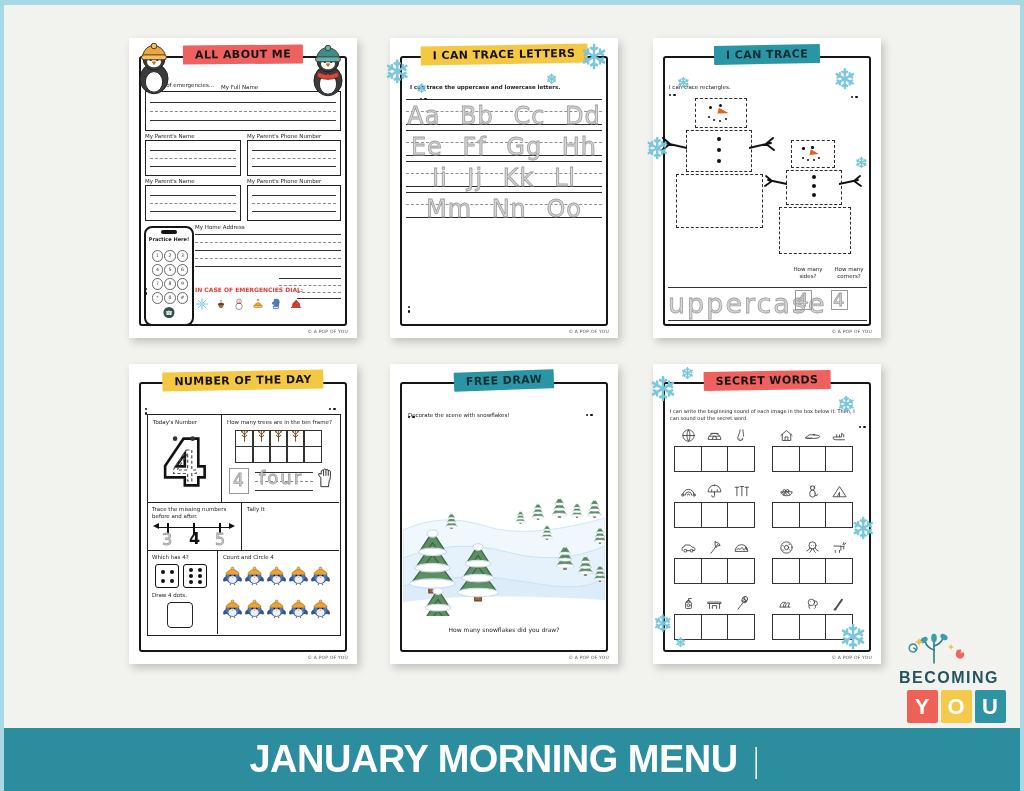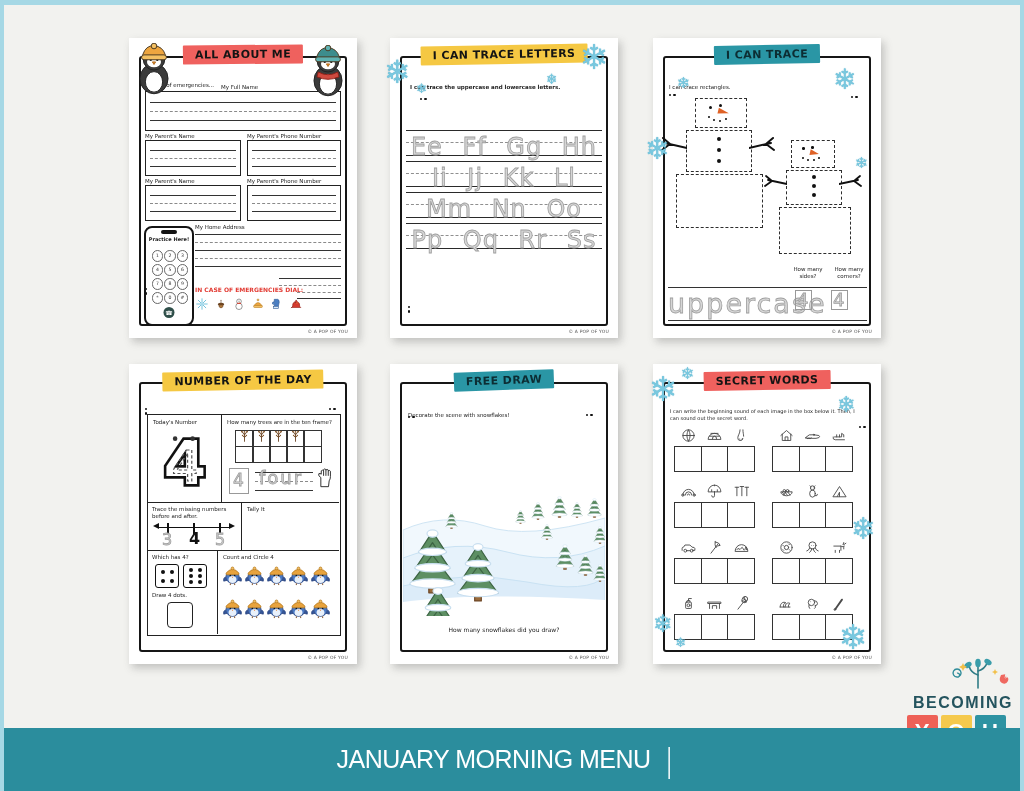--- a/index.html
+++ b/index.html
@@ -4,21 +4,21 @@
 <style>
   html,body{margin:0;padding:0}
   #stage{position:relative;width:1024px;height:791px;background:#f2f2ef;font-family:"DejaVu Sans",sans-serif;overflow:hidden}
   .edge{position:absolute;background:#a6d8e5;z-index:12}
   .edge.top{left:0;top:0;right:0;height:5px}
   .edge.left{left:0;top:0;bottom:0;width:4px}
   .edge.right{right:0;top:0;bottom:0;width:4px}
 
   
   .footer{position:absolute;left:0;right:0;bottom:0;height:63px;background:#2b8d9d;display:flex;align-items:center;justify-content:center;color:#fff;z-index:11}
-  .f-title{font-size:25px;font-weight:normal;letter-spacing:-.5px;font-family:"Liberation Sans",sans-serif}
+  .f-title{font-size:38px;font-weight:bold;letter-spacing:-.5px;font-family:"Liberation Sans",sans-serif}
   .f-sep{font-size:32px;font-weight:100;margin:0 13px;opacity:.95}
   .f-sub{font-size:28px;font-family:"Liberation Sans",sans-serif}
   .f-sub .sp{margin:0 5px 0 0}
   .f-sub i{font-style:italic;margin:0 5px 0 0}
 
   
   .page{position:absolute;width:228px;height:300px;background:#fff;box-shadow:3px 4px 8px rgba(70,70,70,.28)}
   .frame{position:absolute;left:10px;right:10px;top:18px;bottom:12px;border:2px solid #161616;border-radius:3px}
   .banner{position:absolute;top:7px;left:50%;transform:translateX(-50%) rotate(-1deg);padding:3px 12px;font-size:11px;font-weight:bold;letter-spacing:.4px;white-space:nowrap;z-index:4;color:#141414;border-radius:1px}
   .banner.red{background:#ef615e}
@@ -80,21 +80,21 @@
 
   
   .swrow{position:absolute;left:20px;right:14px;height:46px}
   .swg{position:absolute;width:80px;top:0}
   .swi{display:flex;justify-content:space-around;align-items:flex-end;height:18px}
   .swicon{width:17px;height:17px}
   .swb{display:flex;margin-top:2px}
   .swbox{width:27px;height:24px;border:1px solid #333;margin-left:-1px;background:#fff}
 
   
-  .logo{position:absolute;left:899px;top:657px;width:114px;text-align:right;z-index:6}
+  .logo{position:absolute;left:899px;top:632px;width:114px;text-align:left;z-index:6}
   .logo .word{font-size:16px;font-weight:bold;letter-spacing:1.5px;color:#24545e;font-family:"Liberation Sans",sans-serif;margin-top:1px}
   .blocks{display:flex;justify-content:center;gap:3px;margin-top:3px}
   .blk{width:31px;height:33px;border-radius:2px;display:flex;align-items:center;justify-content:center;color:#fff;font-size:22px;font-weight:bold;font-family:"Liberation Sans",sans-serif}
   .blk.b0{background:#ee6157}.blk.b1{background:#f5c94c}.blk.b2{background:#2e93a2}
 </style>
 </head>
 <body>
 
 <div id="stage">
   <div class="edge top"></div>
@@ -267,43 +267,43 @@
         <i></i>
         <i></i>
       </div>
     <div class="dc" style="left:18px;top:268px;flex-direction:column">
         <i></i>
         <i></i>
       </div>
 
     <span class="t" style="left:20px;top:46px;font-weight:bold">I can trace the uppercase and lowercase letters.</span>
 
+    <div class="lrow" style="top:57px">
+        <i class="ln" style="top:4px"></i>
+        <i class="ln d" style="top:16px"></i>
+        <i class="ln" style="bottom:0"></i>
+        <span class="ltxt hollow">Aa Bb Cc Dd</span>
+      </div>
     <div class="lrow" style="top:88px">
         <i class="ln" style="top:4px"></i>
         <i class="ln d" style="top:16px"></i>
         <i class="ln" style="bottom:0"></i>
         <span class="ltxt hollow">Ee Ff Gg Hh</span>
       </div>
     <div class="lrow" style="top:150px">
         <i class="ln" style="top:4px"></i>
         <i class="ln d" style="top:16px"></i>
         <i class="ln" style="bottom:0"></i>
         <span class="ltxt hollow">Mm Nn Oo</span>
       </div>
     <div class="lrow" style="top:119px">
         <i class="ln" style="top:4px"></i>
         <i class="ln d" style="top:16px"></i>
         <i class="ln" style="bottom:0"></i>
         <span class="ltxt hollow">Ii Jj Kk Ll</span>
-      </div>
-    <div class="lrow" style="top:181px">
-        <i class="ln" style="top:4px"></i>
-        <i class="ln d" style="top:16px"></i>
-        <i class="ln" style="bottom:0"></i>
-        <span class="ltxt hollow">Pp Qq Rr Ss</span>
       </div>
     <span class="cc">© A POP OF YOU</span>
   </div>
 
   <div class="page" style="left:653px;top:38px">
     <div class="frame"></div>
     <div class="banner teal">I CAN TRACE</div>
     <span class="sf" style="left:24px;top:38px;font-size:15px">❄</span>
     <span class="sf" style="left:180px;top:28px;font-size:28px">❄</span>
     <span class="sf" style="left:-8px;top:96px;font-size:30px">❄</span>

